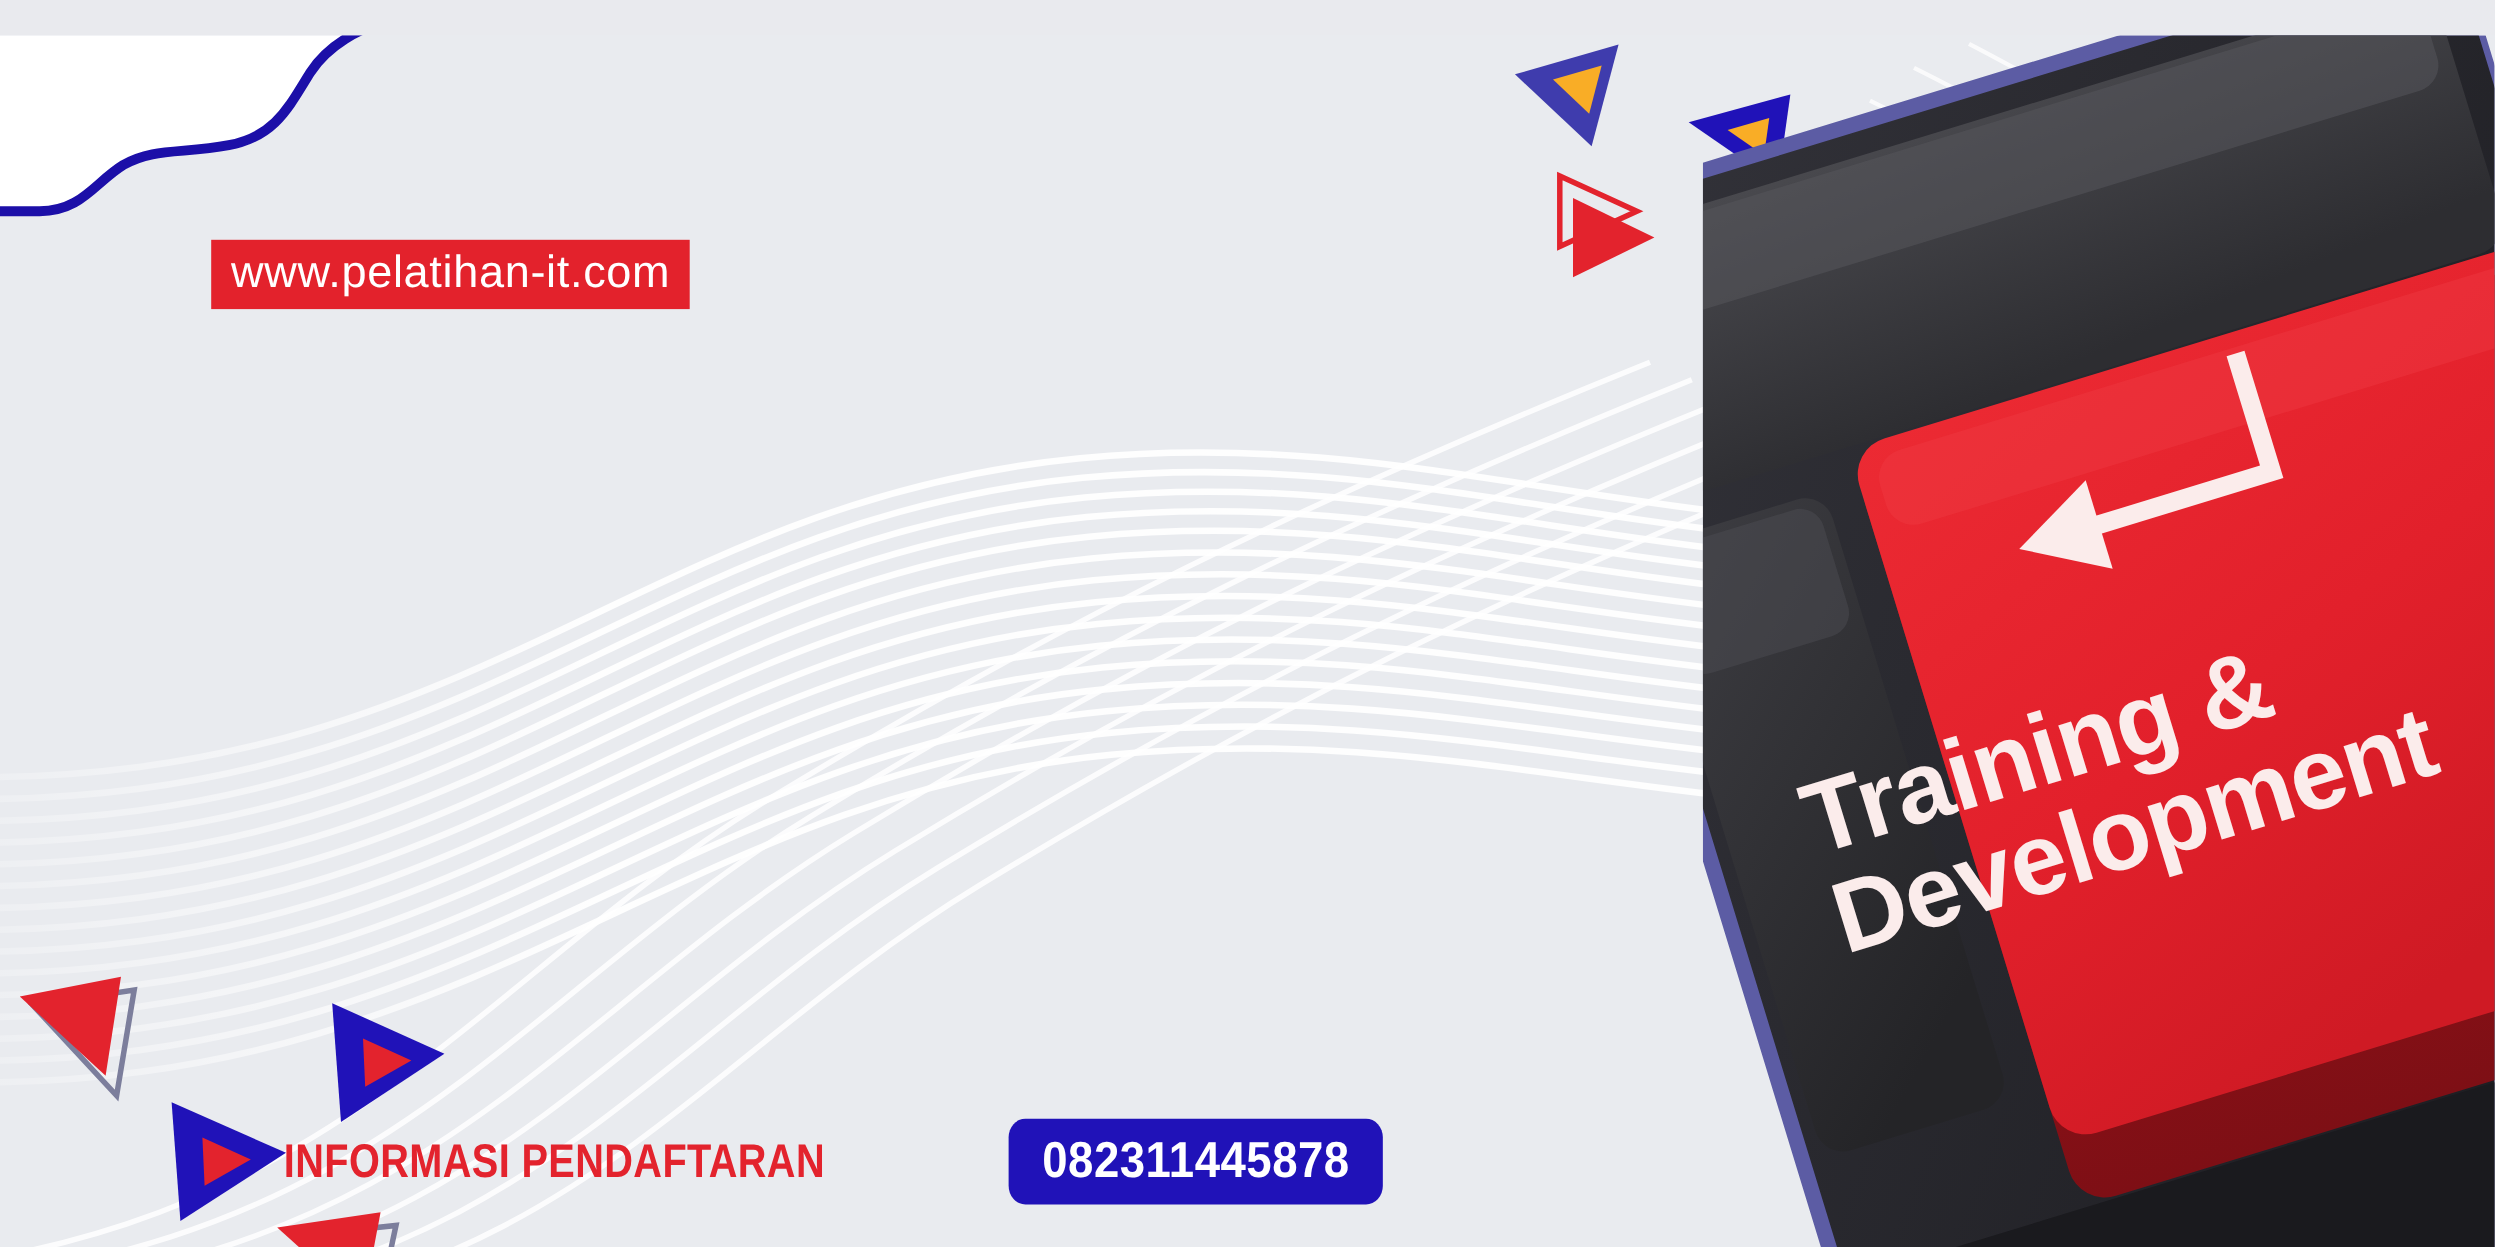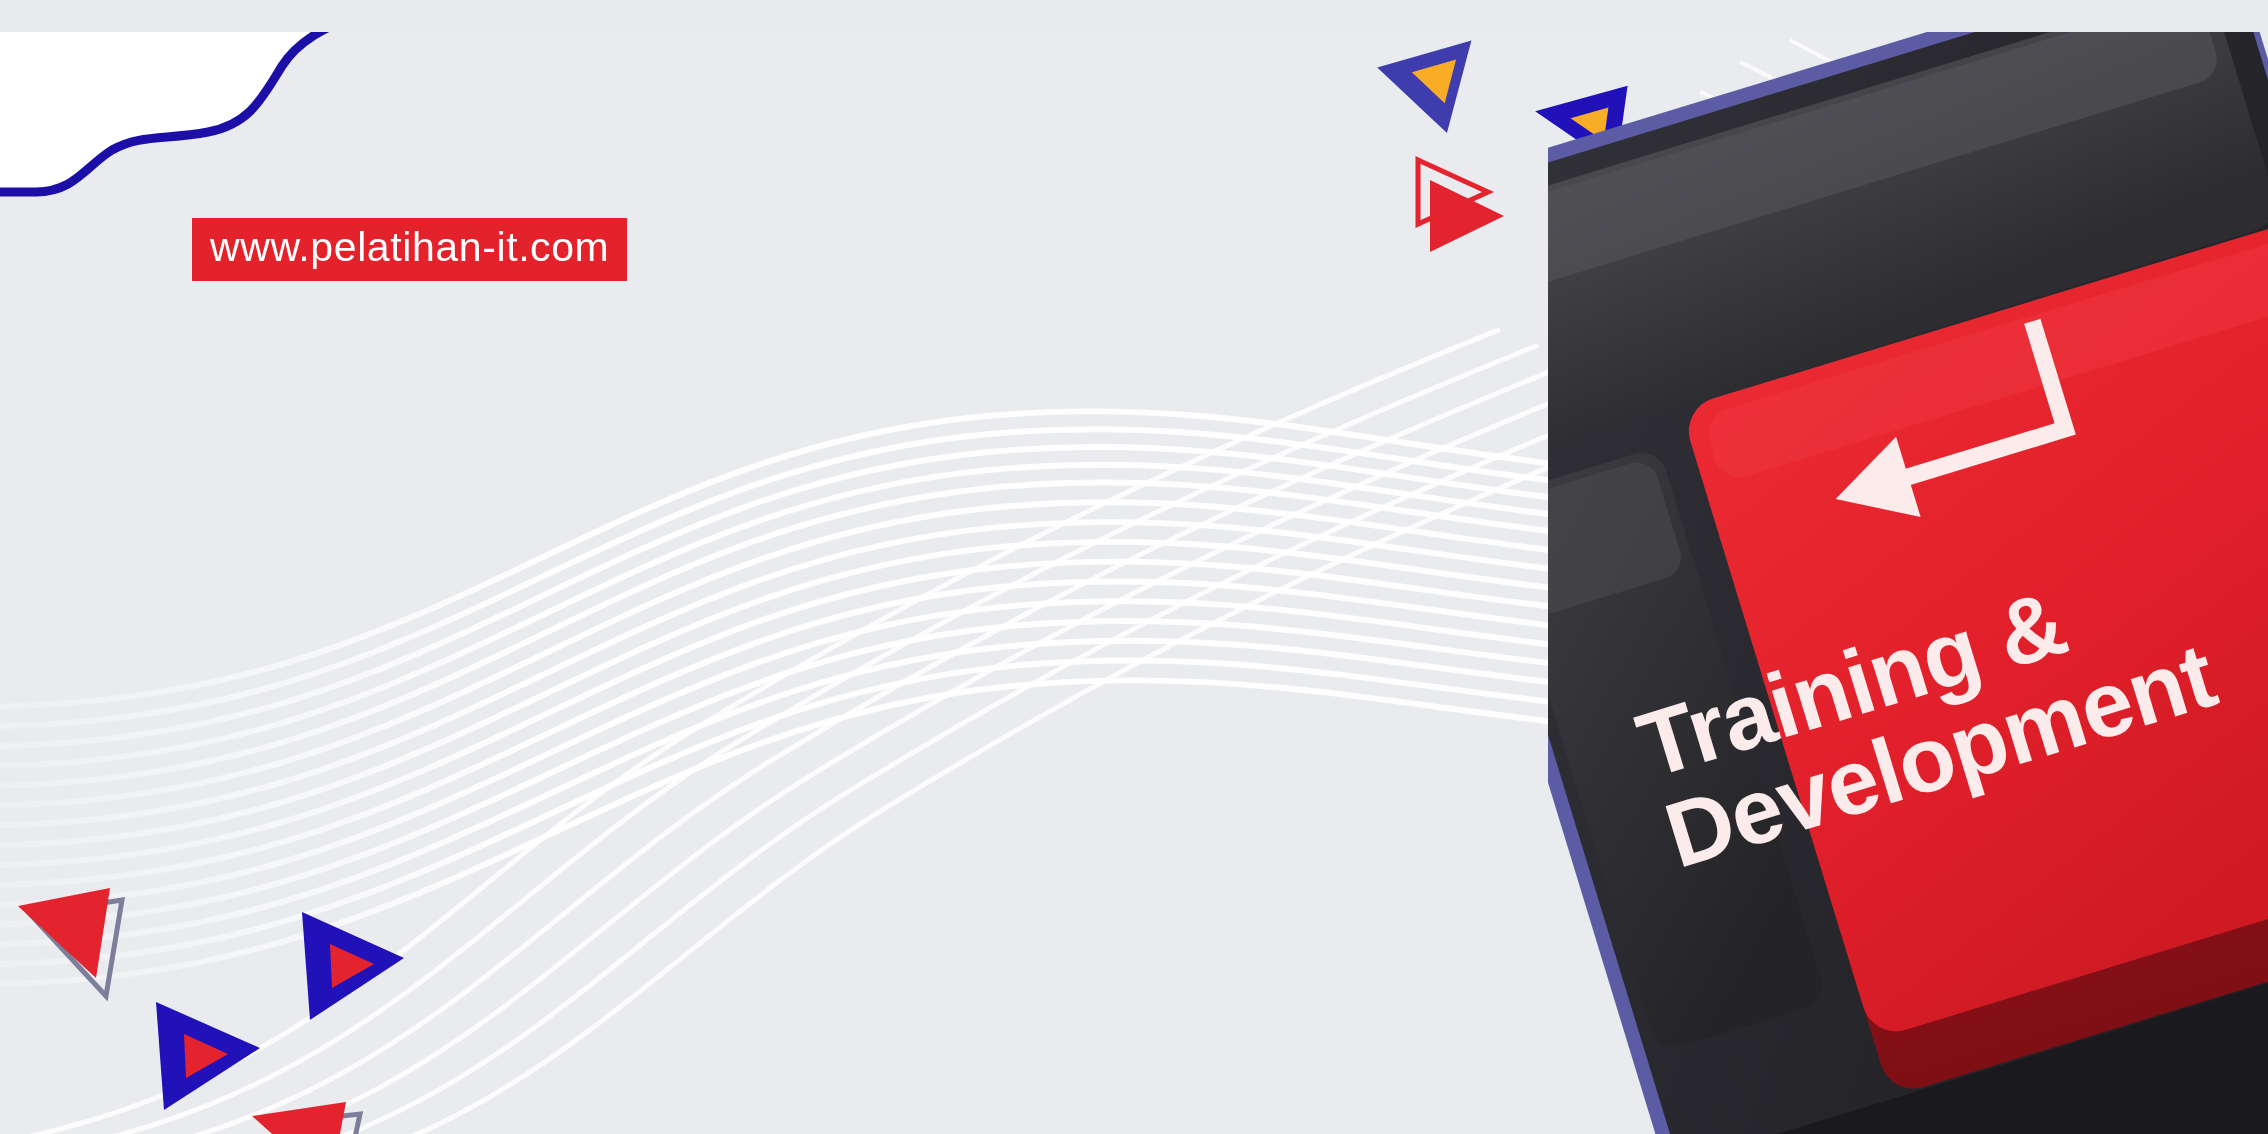--- a/index.html
+++ b/index.html
@@ -240,20 +240,24 @@
     <polygon points="28,34 122,24 104,108" fill="none" stroke="#7c7e9c" stroke-width="5"></polygon>
     <polygon points="14,26 108,12 92,96" fill="#e3232d"></polygon>
   </svg>
 
   <div class="content">
 
     <div class="url-chip">www.pelatihan-it.com</div>
 
   </div>
 
+  <div class="contact-bar">
+    <div class="contact-label">INFORMASI PENDAFTARAN</div>
+    <div class="phone-badge">082311445878</div>
+  </div>
 
   <div class="keyboard-art">
     <svg viewBox="0 0 720 1134" width="720" height="1134" preserveAspectRatio="none">
       <defs>
         <linearGradient id="redKeyTop" x1="0" y1="0" x2="0.4" y2="1">
           <stop offset="0" stop-color="#ec2a33"></stop>
           <stop offset="0.55" stop-color="#e2202b"></stop>
           <stop offset="1" stop-color="#cf1a24"></stop>
         </linearGradient>
         <linearGradient id="redKeySide" x1="0" y1="0" x2="0" y2="1">

